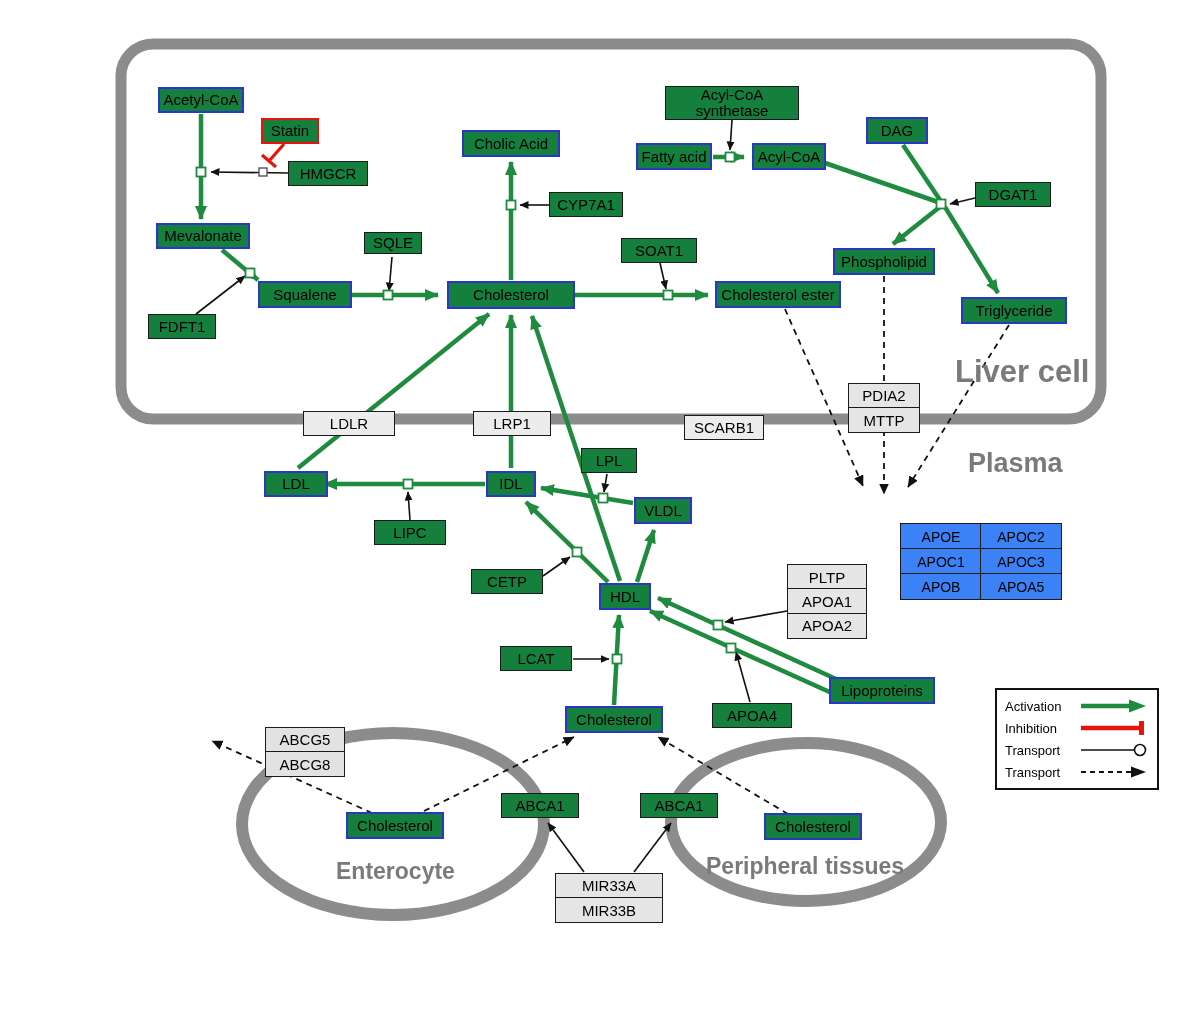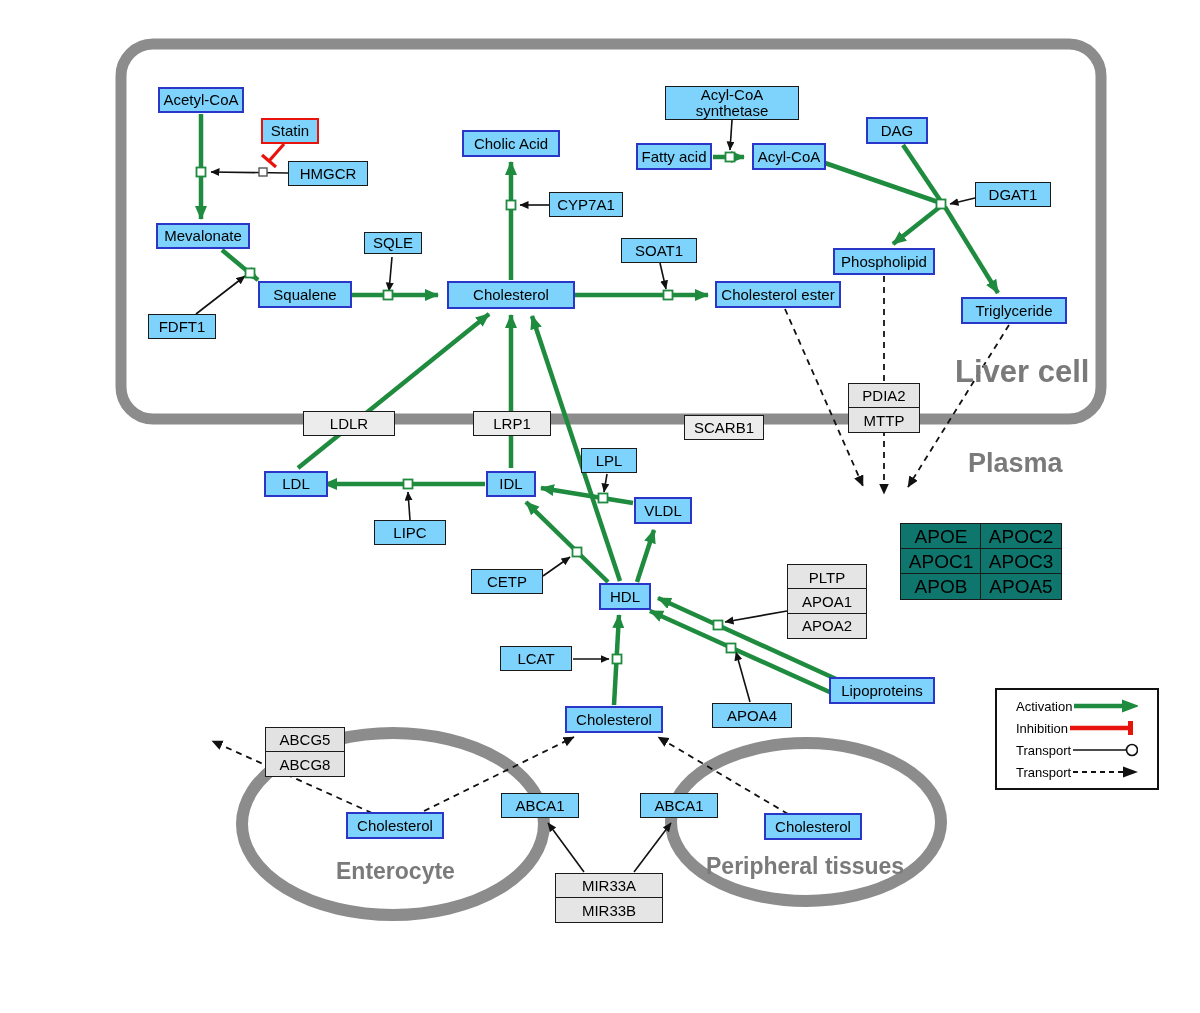--- a/index.html
+++ b/index.html
@@ -6,40 +6,40 @@
   #stage{position:relative;width:1200px;height:1013px;background:#fff;
          font-family:"Liberation Sans",sans-serif;overflow:hidden}
   #edges{position:absolute;left:0;top:0}
   .act{stroke:var(--activation-green,#1e8b3e);stroke-width:4.5;fill:none}
   .cat{stroke:#111;stroke-width:1.6;fill:none}
   .trn{stroke:#111;stroke-width:1.8;fill:none;stroke-dasharray:6 5}
   .redl{stroke:var(--inhibition-red,#e8130c);stroke-width:3.2;fill:none}
   .anchor{fill:#fff;stroke:var(--activation-green,#1e8b3e);stroke-width:1.8}
   .anchor-w{fill:#fff;stroke:#555;stroke-width:1.4}
   .node{position:absolute;display:flex;align-items:center;justify-content:center;
-        background:#7dd3fc;font-size:15px;color:#000;text-align:center;line-height:1.05;
+        background:#15803d;font-size:15px;color:#000;text-align:center;line-height:1.05;
         box-sizing:border-box;white-space:nowrap}
   .m{border:2px solid var(--metabolite-blue,#2936c8)}
   .g{border:1.6px solid #1a1a1a}
   .ri{border:2px solid var(--inhibition-red,#e8130c)}
   .mem{background:#ececec}
   .stack{position:absolute;display:flex;flex-direction:column;box-sizing:border-box}
   .stack>div{flex:1;display:flex;align-items:center;justify-content:center;background:#e5e5e5;
         border:1.6px solid #1a1a1a;margin-top:-1.6px;font-size:15px;box-sizing:border-box;
         white-space:nowrap}
   .stack>div:first-child{margin-top:0}
   .stack.gray>div{background:#e2e2e2}
   .apo-table{position:absolute;display:grid;grid-template-columns:80px 80px;
         grid-auto-rows:25px;box-sizing:border-box}
-  .apo-table>div{border:1.4px solid #1a1a1a;margin:-0.7px;background:#0f766e;display:flex;
-        align-items:center;justify-content:center;font-size:19px}
+  .apo-table>div{border:1.4px solid #1a1a1a;margin:-0.7px;background:#3b82f6;display:flex;
+        align-items:center;justify-content:center;font-size:14px}
   .region-label{position:absolute;font-weight:bold;color:#7a7a7a;white-space:nowrap}
   .legend{position:absolute;left:995px;top:688px;width:164px;height:102px;
         border:2.5px solid #111;background:#fff;box-sizing:border-box;display:flex;
-        flex-direction:column;justify-content:space-around;padding:5px 19px}
+        flex-direction:column;justify-content:space-around;padding:5px 8px}
   .lrow{display:flex;align-items:center;justify-content:space-between;font-size:13px;color:#000}
 </style>
 </head>
 <body>
 
 <div id="stage">
 
   <svg id="edges" width="1200" height="1013">
     <defs>
       <marker id="mG" markerUnits="userSpaceOnUse" markerWidth="15" markerHeight="13" refX="13" refY="6" orient="auto">

